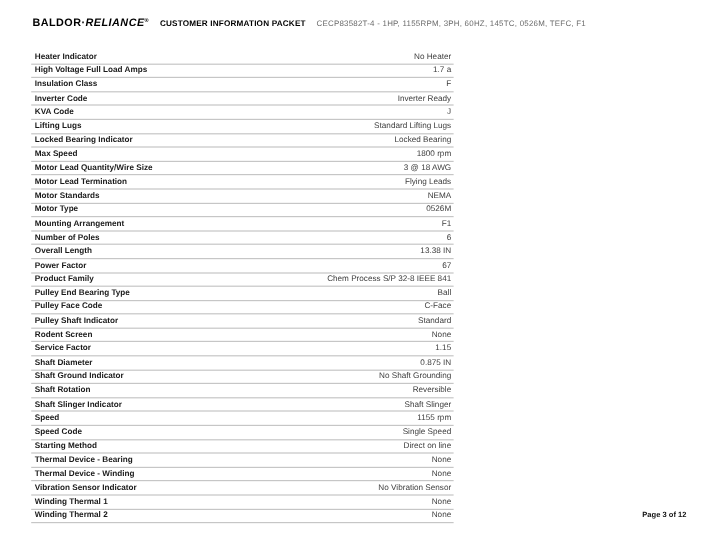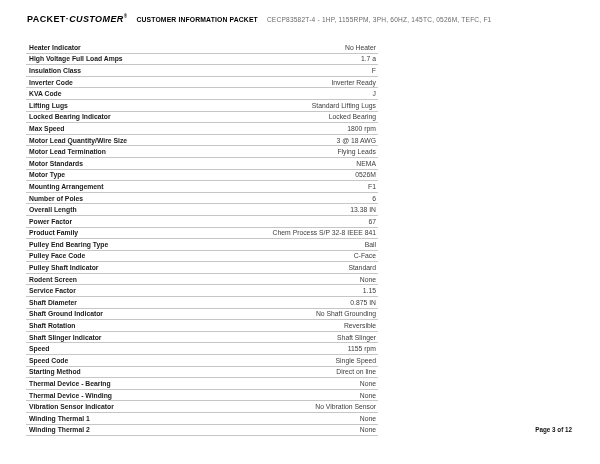--- a/index.html
+++ b/index.html
@@ -85,21 +85,21 @@
     font-size: 6.3px;
     font-weight: bold;
     color: #111;
   }
 </style>
 </head>
 <body>
 
 <div class="header">
   <span class="logo">
-    <span class="brand-left">PACKET</span><span>·</span><span class="brand-right">CUSTOMER</span><span class="reg">®</span>
+    <span class="brand-left">BALDOR</span><span>·</span><span class="brand-right">RELIANCE</span><span class="reg">®</span>
   </span>
   <span class="doc-title">CUSTOMER INFORMATION PACKET</span>
   <span class="product-code">CECP83582T-4 - 1HP, 1155RPM, 3PH, 60HZ, 145TC, 0526M, TEFC, F1</span>
 </div>
 
 <div class="spec-table" id="spec-table">
     <div class="spec-row">
       <span class="spec-label">Heater Indicator</span>
       <span class="spec-value">No Heater</span>
     </div>

